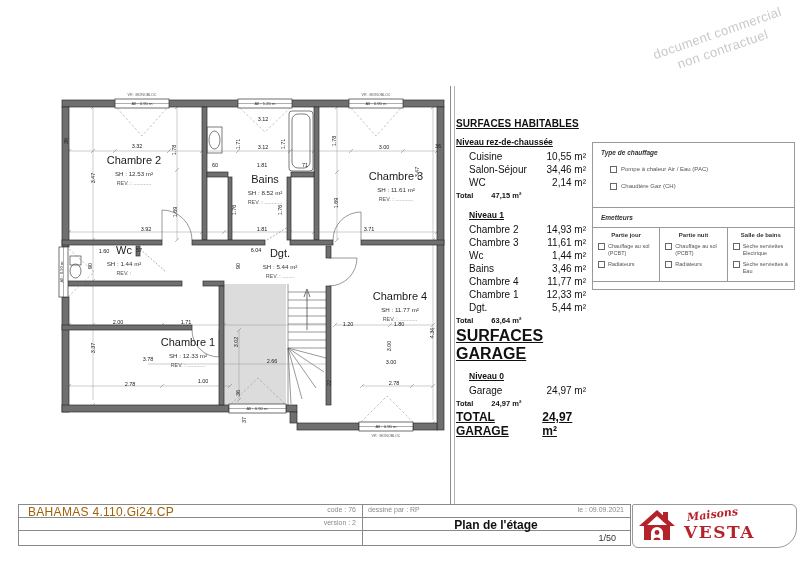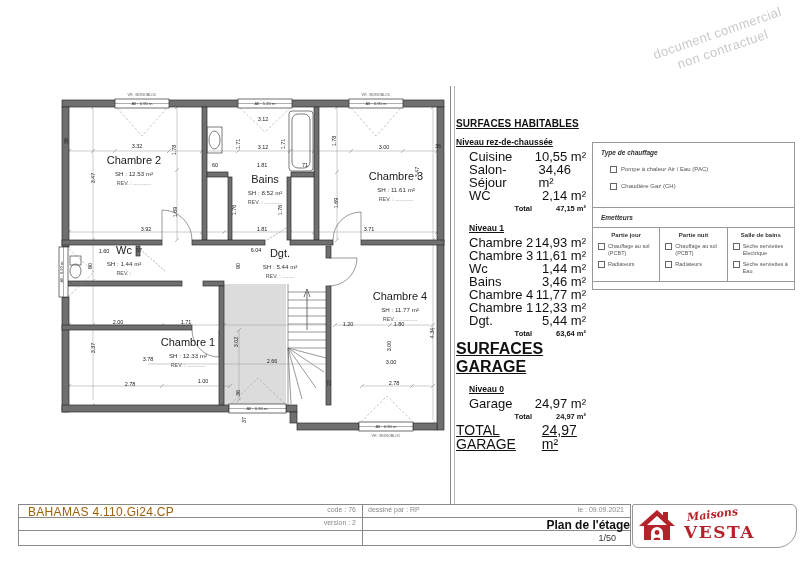--- a/index.html
+++ b/index.html
@@ -8,44 +8,44 @@
   
   .watermark{position:absolute;left:628px;top:24px;width:184px;text-align:center;
     transform:rotate(-19deg);font-size:13px;line-height:17px;color:#c9c9c9;letter-spacing:.4px}
   
   .frame-a{position:absolute;left:450px;top:86px;width:1px;height:418px;background:#8a8a8a}
   .frame-b{position:absolute;left:454px;top:86px;width:1px;height:418px;background:#b5b5b5}
   
   .surf{position:absolute;left:456px;top:118px;width:130px;color:#111}
   .surf .title{font-size:10px;font-weight:bold;text-decoration:underline;letter-spacing:.1px;margin-bottom:4px}
   .sec-h{font-size:8.5px;font-weight:bold;text-decoration:underline;margin:8px 0 3px 13px}
-  .row{display:flex;justify-content:space-between;font-size:13px;line-height:13px;margin-left:13px}
-  .trow{display:flex;justify-content:flex-end;gap:24px;font-size:7.5px;font-weight:bold;line-height:13px}
+  .row{display:flex;justify-content:space-between;font-size:10px;line-height:13px;margin-left:13px}
+  .trow{display:flex;gap:18px;font-size:7.5px;font-weight:bold;line-height:13px}
   .grand{display:flex;justify-content:space-between;font-size:8px;font-weight:bold;line-height:14px}
   .grand span{text-decoration:underline}
-  .grandg{display:flex;font-size:14px;font-weight:normal;line-height:14px}
+  .grandg{display:flex;font-size:12px;font-weight:bold;line-height:14px}
   .grandg span{text-decoration:underline}
   .gar-title{font-size:16px;font-weight:bold;text-decoration:underline;margin:0 0 2px 0}
   
   .legend{position:absolute;left:592px;top:142px;width:201px;height:146px;border:1px solid #999;background:#fff;color:#555}
   .leg-t{font-size:6.5px;font-style:italic;font-weight:bold;color:#333;margin:6px 0 0 8px}
   .leg-opt{display:flex;gap:4px;margin:10px 0 0 17px;font-size:6px;align-items:flex-start;line-height:7px}
   .cb{width:5px;height:5px;border:1px solid #666;flex:0 0 auto;background:#fff}
   .leg2{position:absolute;top:64px;left:0;right:0;bottom:0;border-top:1px solid #999}
   .emet{position:absolute;top:19px;left:0;right:0;bottom:7px;border-top:1px solid #999;border-bottom:1px solid #999;display:flex}
   .ecol{flex:1;padding:2px 3px 0 3px;border-left:1px solid #999;min-width:0}
   .ecol:first-child{border-left:none}
   .ecol .h{font-size:6px;font-weight:bold;text-align:center;margin:2px 0 3px 0;color:#333}
   .eopt{display:flex;gap:3px;font-size:5.5px;margin:5px 0 0 2px;line-height:6.5px}
   
   .tb-h{position:absolute;height:1px;background:#8a8a8a}
   .tb-v{position:absolute;width:1px;background:#8a8a8a}
   .tb-project{position:absolute;left:28px;top:505px;font-size:12px;color:#a16207;letter-spacing:.3px}
   .tb-small{position:absolute;font-size:7px;color:#8a8a8a}
-  .tb-sheet{position:absolute;left:362px;top:518px;width:268px;text-align:right;font-size:12px;font-weight:bold;color:#111}
+  .tb-sheet{position:absolute;left:362px;top:518px;width:268px;text-align:center;font-size:12px;font-weight:bold;color:#111}
   .tb-scale{position:absolute;left:500px;top:533px;width:116px;text-align:right;font-size:9px;color:#333}
   .vesta-box{position:absolute;left:632px;top:504px;width:163px;height:42px;background:#fff;
     border:1px solid #999;border-radius:2px 6px 20px 6px}
 </style>
 </head>
 <body>
 
 <div class="watermark">
   <div>document commercial</div>
   <div>non contractuel</div>

